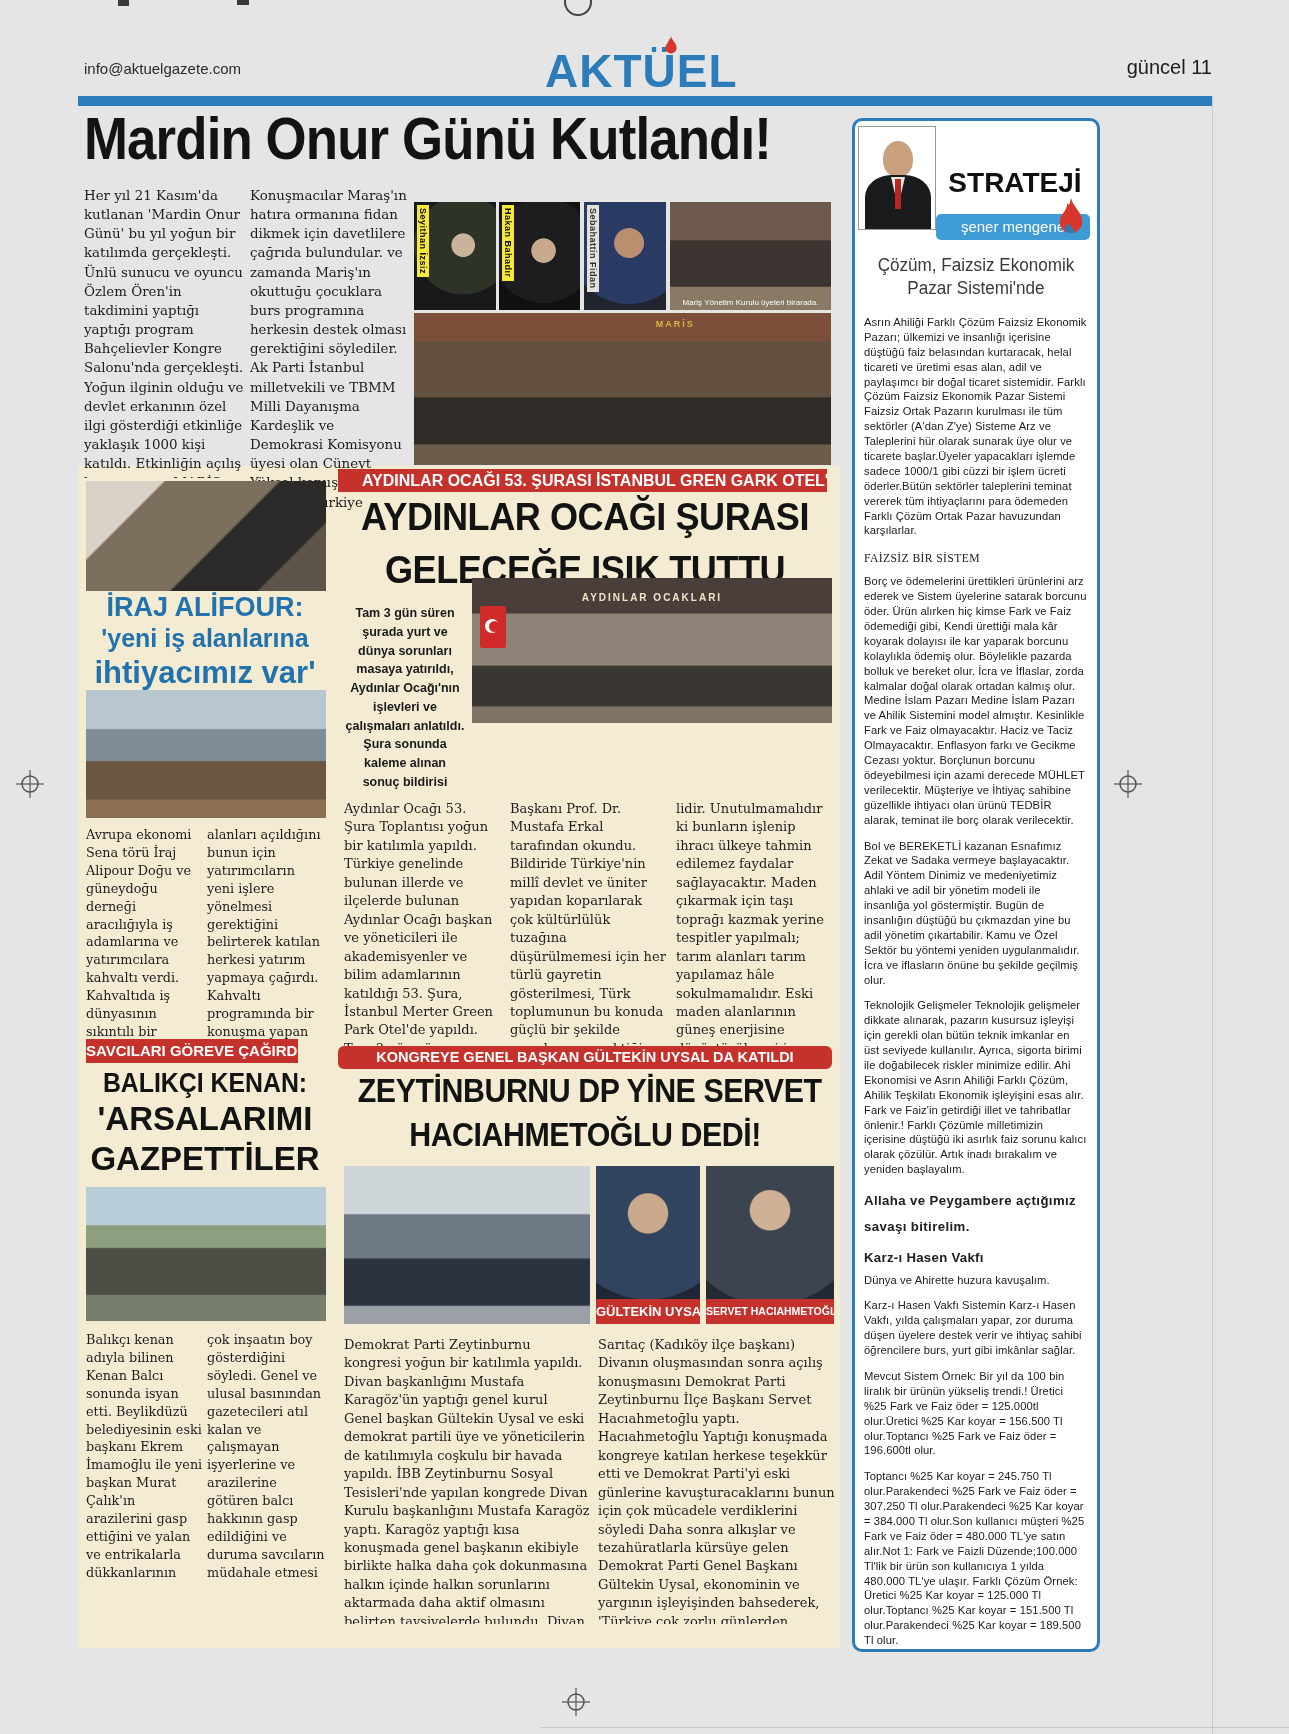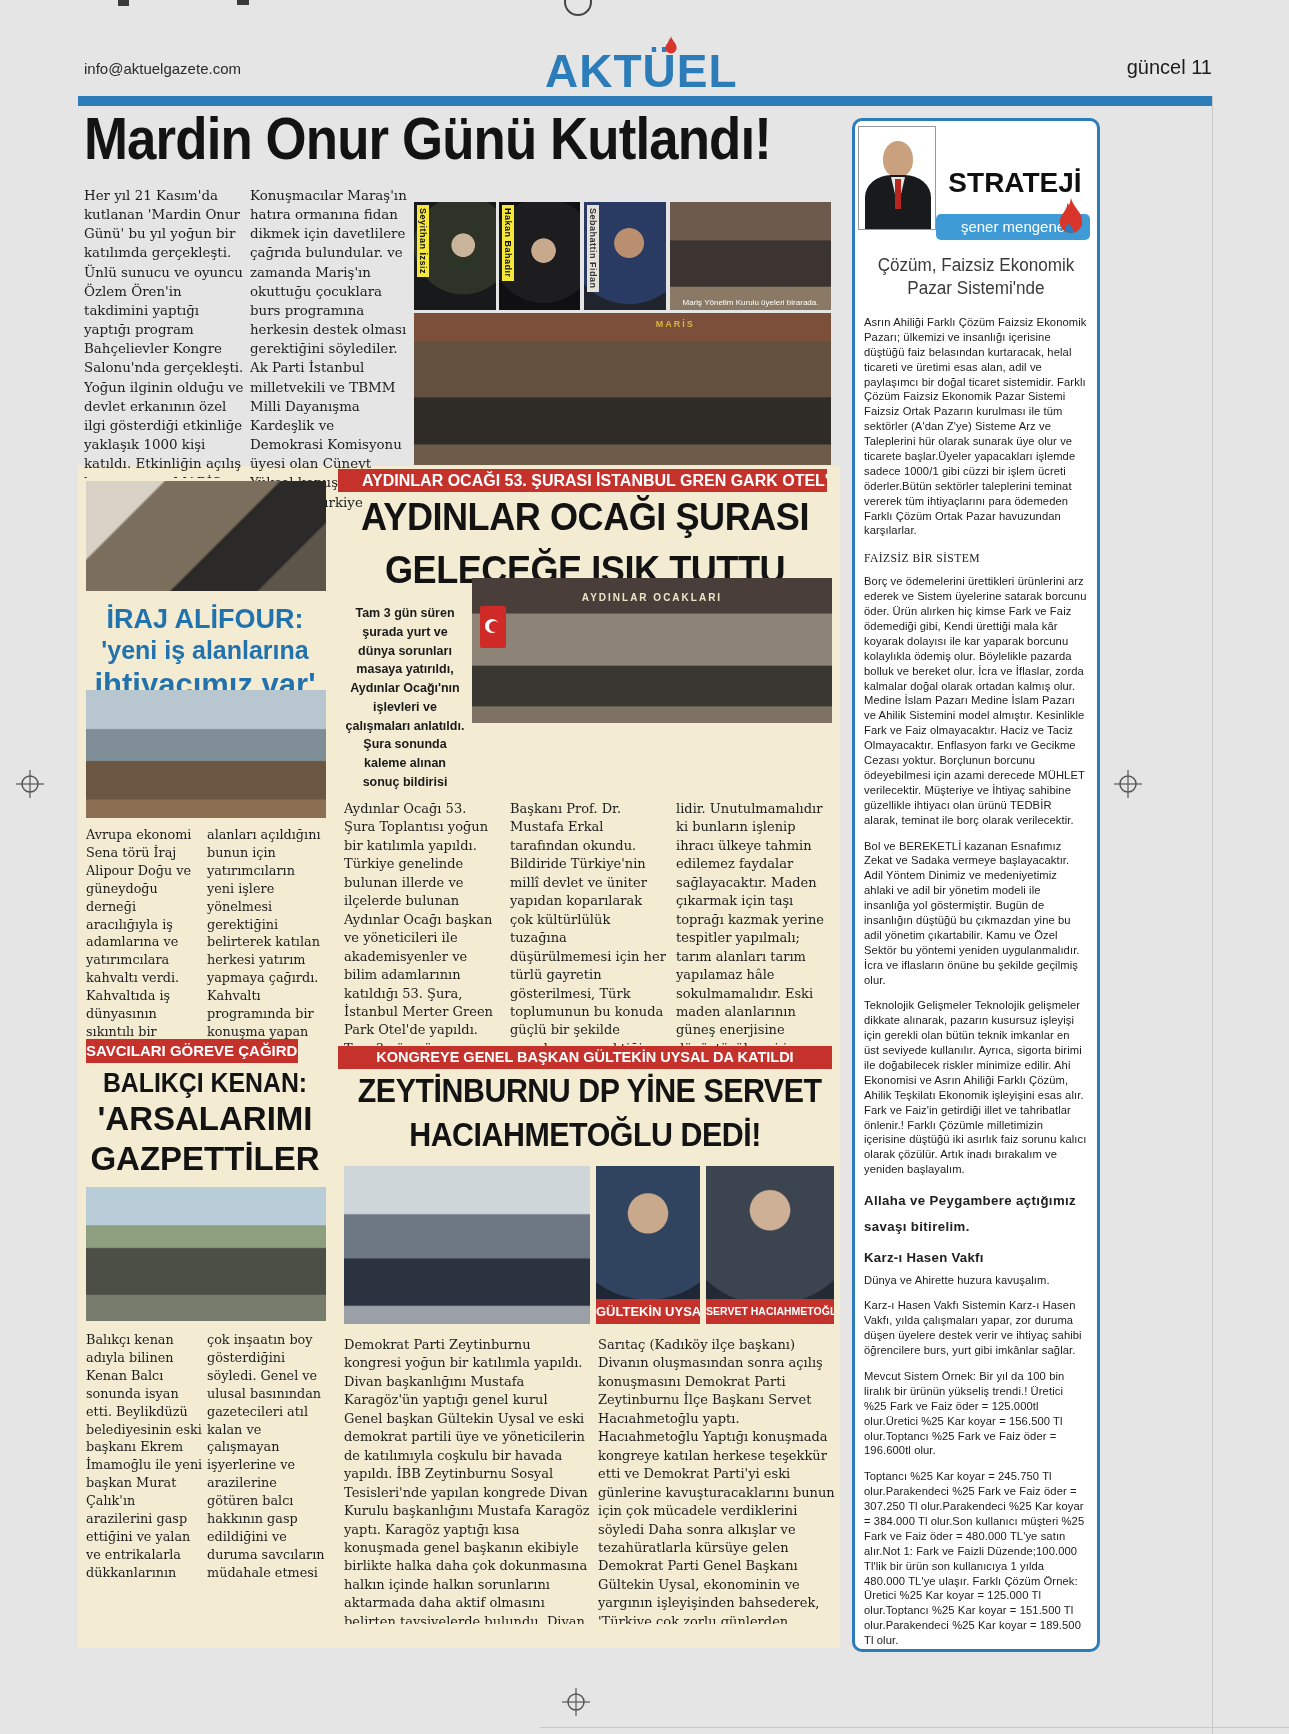--- a/index.html
+++ b/index.html
@@ -14,21 +14,21 @@
   .bluebar{left:78px;top:96px;width:1134px;height:10px;background:#2b7cb9;}
   
   .mhead{left:84px;top:104px;font-size:60px;font-weight:bold;color:#131313;white-space:nowrap;
          transform:scaleX(.88);transform-origin:left top;letter-spacing:-1px;}
   .cream{background:#f3ecd3;}
   .redband{background:#c5322c;color:#fff;font-weight:bold;text-align:center;white-space:nowrap;overflow:hidden;}
   .col{color:#1d1d1d;text-align:left;}
   .colsm{font-size:13.4px;line-height:1.43;}
   .colxs{font-size:12.8px;line-height:1.4;}
   .center-h{font-weight:bold;color:#131313;text-align:center;white-space:nowrap;}
-  .bluehead{color:#2272ae;font-weight:bold;text-align:center;white-space:nowrap;margin-top:12px;}
+  .bluehead{color:#2272ae;font-weight:bold;text-align:center;white-space:nowrap;}
   .blackhead{color:#131313;font-weight:bold;text-align:center;white-space:nowrap;}
   
   .ph{overflow:hidden;background:#8d8273;}
   .vlabel{position:absolute;left:3px;top:3px;writing-mode:vertical-rl;font-size:9px;font-weight:bold;
           padding:3px 1px;letter-spacing:.5px;}
   .ylabel{background:#f5e73b;color:#111;}
   .glabel{background:#e3e1da;color:#333;}
   .pcap{position:absolute;left:0;right:0;bottom:3px;text-align:center;color:#fff;font-size:8px;}
   .redcap{position:absolute;left:0;right:0;bottom:0;height:25px;background:#c5322c;color:#fff;
           font-weight:bold;text-align:center;line-height:25px;white-space:nowrap;}
@@ -136,21 +136,21 @@
     <span style="position:absolute;left:0;right:0;top:14px;text-align:center;color:#efe6c8;font-size:10px;font-weight:bold;letter-spacing:2px;">AYDINLAR OCAKLARI</span>
     <span style="position:absolute;left:8px;top:28px;width:26px;height:42px;background:#cf2a27;border-radius:2px;">
       <span style="position:absolute;left:5px;top:13px;width:14px;height:14px;border-radius:50%;background:#fff;"></span>
       <span style="position:absolute;left:9px;top:15px;width:11px;height:11px;border-radius:50%;background:#cf2a27;"></span>
     </span>
   </div>
   <div class="abs col serif" style="left:344px;top:800px;width:157px;height:250px;overflow:hidden;font-size:13px;line-height:1.42;">Aydınlar Ocağı 53. Şura Toplantısı yoğun bir katılımla yapıldı. Türkiye genelinde bulunan illerde ve ilçelerde bulunan Aydınlar Ocağı başkan ve  yöneticileri ile akademisyenler ve bilim adamlarının katıldığı 53. Şura, İstanbul Merter Green Park Otel'de yapıldı. Tam 3 gün süren  şurada yurt ve dünya sorunları masaya yatırıldı, Aydınlar Ocağı'nın işlevleri ve çalışmaları anlatıldı. Şura sonunda kaleme alınan sonuç bildirisi Aydınlar Ocağı Genel</div>
   <div class="abs col serif" style="left:510px;top:800px;width:157px;height:250px;overflow:hidden;font-size:13px;line-height:1.42;">Başkanı Prof. Dr. Mustafa Erkal tarafından okundu. Bildiride Türkiye'nin millî devlet ve üniter yapıdan koparılarak çok kültürlülük tuzağına düşürülmemesi için her türlü gayretin gösterilmesi, Türk toplumunun bu konuda güçlü bir şekilde uyarılması gerektiği belirtildi, Terörsüz Türkiye hedefine destek verildi. Değerli madenlerimizin korunması ve kıymetinin bilinmesi gerektiği belirtilerek “Çeşitli yollarla madenlerimiz yabancılara devredilmeme-</div>
   <div class="abs col serif" style="left:676px;top:800px;width:156px;height:250px;overflow:hidden;font-size:13px;line-height:1.42;">lidir. Unutulmamalıdır ki bunların işlenip ihracı ülkeye tahmin edilemez faydalar sağlayacaktır. Maden çıkarmak için taşı toprağı kazmak yerine tespitler yapılmalı; tarım alanları tarım yapılamaz hâle sokulmamalıdır. Eski maden alanlarının güneş enerjisine dönüştürülmesi ise isabetli bir değişimdir” ifadesi kullanıldı. Bildiride, Türkçeye saygısı olmayan bazı çevrelerin yer ve kuruluş adlarını yabancılaştırmaya çalıştığı, bunun belediyelerce ön-</div>
 
-  <div class="abs redband" style="left:338px;top:1046px;width:494px;height:23px;font-size:14.5px;line-height:23px;">KONGREYE GENEL BAŞKAN GÜLTEKİN UYSAL DA KATILDI</div>
+  <div class="abs redband" style="left:338px;top:1046px;width:494px;height:23px;font-size:14.5px;line-height:23px;border-radius:6px;">KONGREYE GENEL BAŞKAN GÜLTEKİN UYSAL DA KATILDI</div>
   <div class="abs center-h" style="left:338px;top:1072px;width:494px;font-size:33px;transform:scaleX(.92);transform-origin:center top;letter-spacing:-.5px;">ZEYTİNBURNU DP YİNE SERVET</div>
   <div class="abs center-h" style="left:338px;top:1116px;width:494px;font-size:33px;transform:scaleX(.92);transform-origin:center top;letter-spacing:-.5px;">HACIAHMETOĞLU DEDİ!</div>
   <div class="abs ph" style="left:344px;top:1166px;width:246px;height:158px;background:linear-gradient(180deg,#cfd6da 0 30%,#6d7884 31% 58%,#2c3340 59% 88%,#9aa0a6 89%);"></div>
   <div class="abs ph" style="left:596px;top:1166px;width:104px;height:158px;background:radial-gradient(circle at 50% 30%,#c9a98b 0 16%,#31445f 17% 70%,#1d2735 71%);">
     <span class="redcap" style="font-size:13px;">GÜLTEKİN UYSAL</span>
   </div>
   <div class="abs ph" style="left:706px;top:1166px;width:128px;height:158px;background:radial-gradient(circle at 50% 28%,#cdb096 0 15%,#3c4450 16% 72%,#242a33 73%);">
     <span class="redcap" style="font-size:10.5px;">SERVET HACIAHMETOĞLU</span>
   </div>
   <div class="abs col serif" style="left:344px;top:1336px;width:246px;height:288px;overflow:hidden;font-size:13px;line-height:1.42;">Demokrat Parti Zeytinburnu kongresi yoğun bir katılımla yapıldı. Divan başkanlığını Mustafa Karagöz'ün yaptığı genel kurul Genel başkan Gültekin Uysal ve eski demokrat partili üye ve yöneticilerin de katılımıyla coşkulu bir havada yapıldı. İBB Zeytinburnu Sosyal Tesisleri'nde yapılan kongrede Divan Kurulu başkanlığını Mustafa Karagöz yaptı. Karagöz yaptığı kısa konuşmada genel başkanın ekibiyle birlikte halka daha çok dokunmasına halkın içinde halkın sorunlarını aktarmada daha aktif olmasını belirten tavsiyelerde bulundu. Divan Kurulu şu isimlerden oluştu; Dr. Mustafa Karagöz (Başkan),  Serdar Ural (Avcılar ilçe Başkanı), Banu Yabaş İlgar (Gaziosmanpaşa ilçe başkan), Elif</div>

